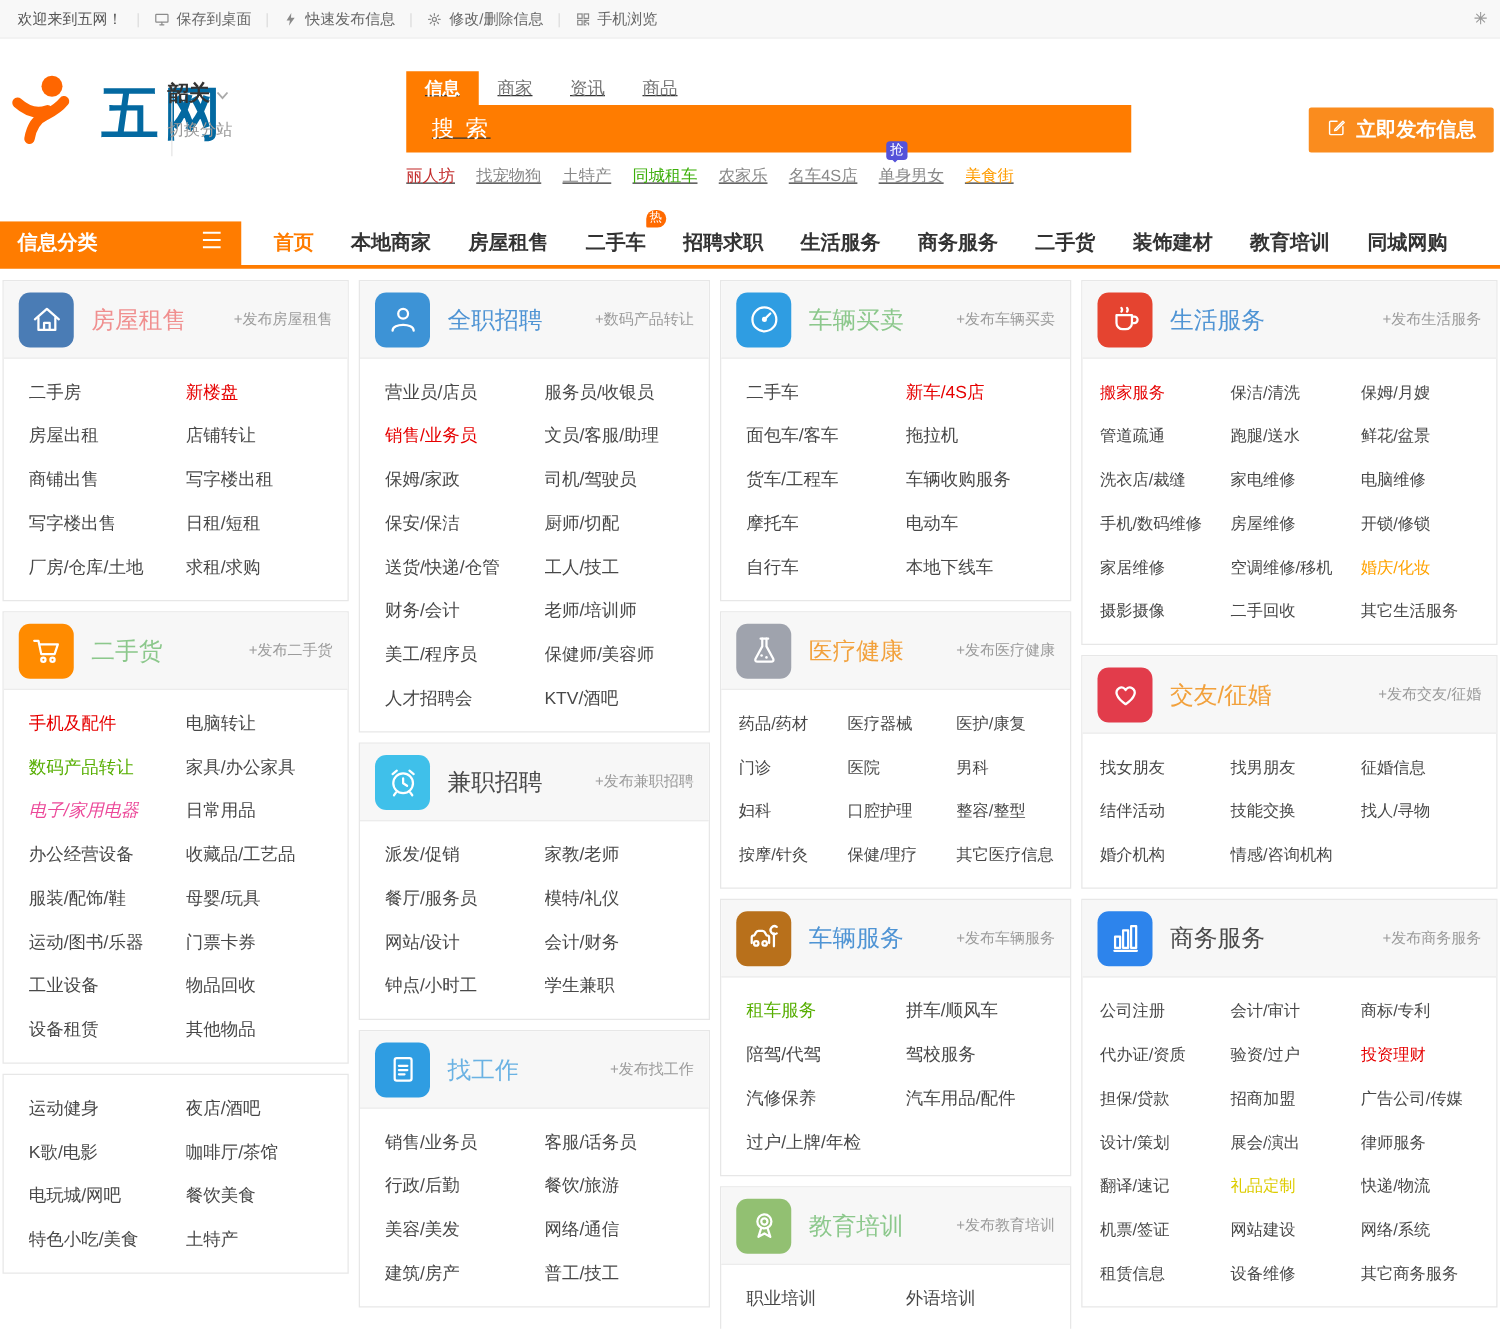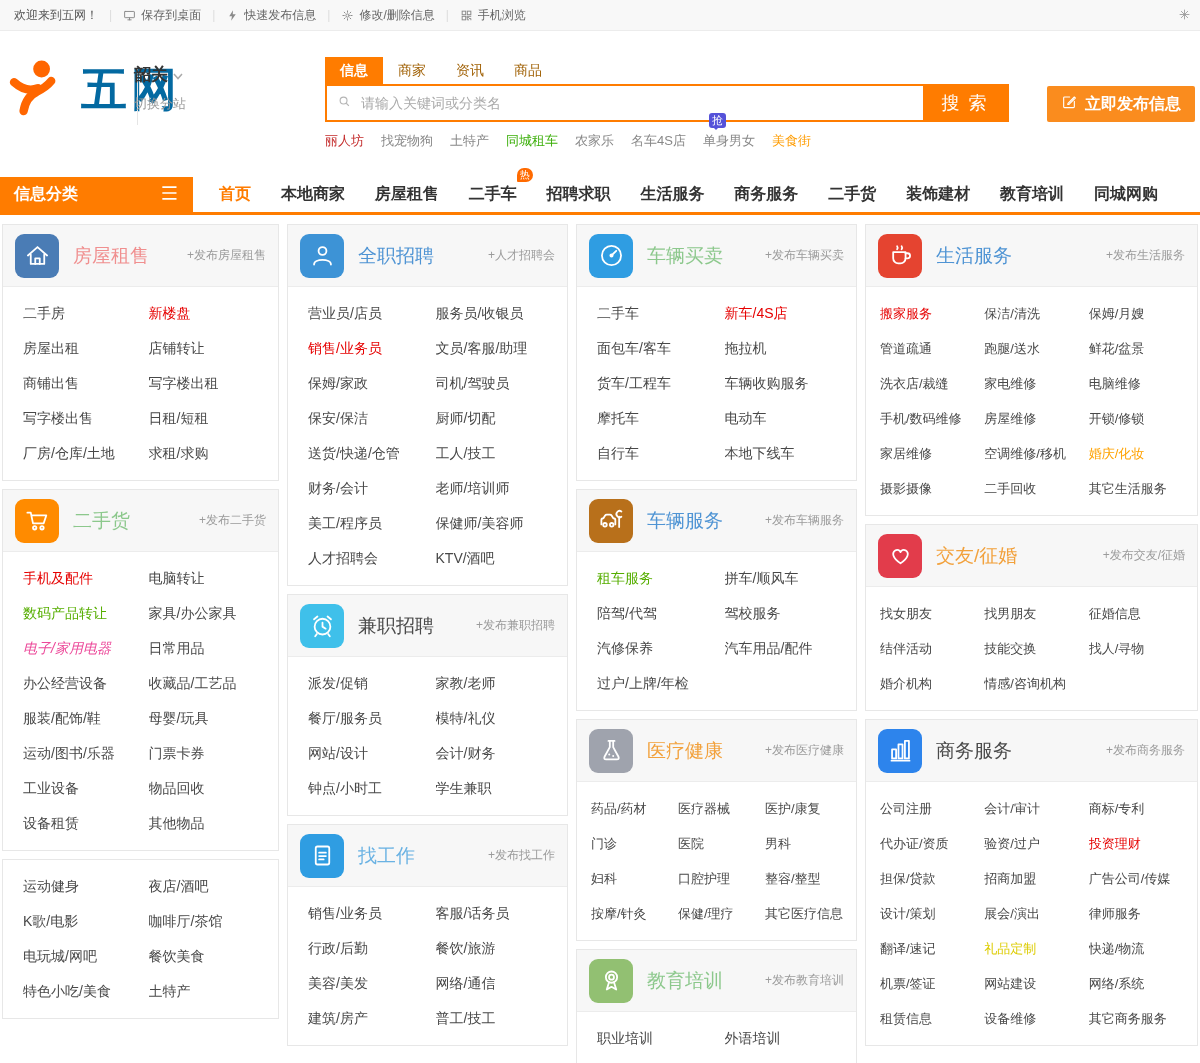--- a/index.html
+++ b/index.html
@@ -26,23 +26,23 @@
   .header { position:relative; height:146px; background:#fff; }
   .logo { position:absolute; left:8px; top:26px; display:flex; align-items:center; cursor:pointer; }
   .logo svg { width:60px; height:60px; }
   .logo-text { font-size:46px; font-weight:bold; color:#0369a1; letter-spacing:4px; line-height:60px;margin-left:13px; }
   .hdr-divider { position:absolute; left:137px; top:36px; width:1px; height:58px; background:#e5e5e5; }
   .city { position:absolute; left:134px; top:32px; }
   .city-name { font-size:17px; font-weight:bold; color:#333; display:flex; align-items:center; gap:5px; cursor:pointer; }
   .city-name svg { width:10px; height:7px; fill:none; stroke:#aaa; stroke-width:1.5; }
   .city-switch { margin-top:9px; font-size:13px; color:#999; cursor:pointer; }
 
-  .search { position:absolute; left:325px; top:26px; width:684px; }
+  .search { position:absolute; left:325px; top:26px; width:580px;text-decoration:underline; }
   .tabs { display:flex; height:27px; }
-  .tab { padding:0 15px; line-height:27px; font-size:14px; color:#a16207; cursor:pointer; }
+  .tab { padding:0 15px; line-height:27px; font-size:14px; color:#737373; cursor:pointer; }
   .tab.active { background:#ff7c00; color:#fff; font-weight:bold; }
   .sbox { display:flex; background:#ff7c00; padding:2px; height:38px; }
   .sinput { flex:1; background:#fff; display:flex; align-items:center; padding:0 10px; gap:7px; }
   .sinput svg { width:15px; height:15px; stroke:#b5b5b5; fill:none; stroke-width:1.8; }
   .sinput input { border:none; outline:none; flex:1; font-size:14px; color:#333; background:transparent; }
   .sinput input::placeholder { color:#aaa; }
   .sbtn { width:84px; background:transparent; border:none; color:#fff; font-size:18px; letter-spacing:2px; cursor:pointer; font-family:inherit; }
   .hotlinks { margin-top:10px; display:flex; gap:17px; font-size:13px; color:#888; }
   .hotlink { cursor:pointer; position:relative; white-space:nowrap; }
   .badge-qiang {
@@ -171,29 +171,20 @@
   </div>
 
   <div class="search">
     <div class="tabs" id="search-tabs">
         <div class="tab active">信息</div>
         <div class="tab">商家</div>
         <div class="tab">资讯</div>
         <div class="tab">商品</div>
       </div>
     <div class="sbox">
-      <div class="sinput">
-        <span>
-          <svg viewBox="0 0 24 24">
-              <circle cx="10.5" cy="10.5" r="5.5"></circle>
-              <path d="M14.8 14.8 L19 19"></path>
-            </svg>
-        </span>
-        <input type="text" placeholder="请输入关键词或分类名" style="">
-      </div>
       <button class="sbtn">搜 索</button>
     </div>
     <div class="hotlinks" id="hot-links">
         <span class="hotlink" style="color: rgb(195, 42, 42);"><span>丽人坊</span></span>
         <span class="hotlink"><span>找宠物狗</span></span>
         <span class="hotlink"><span>土特产</span></span>
         <span class="hotlink" style="color: rgb(60, 175, 10);"><span>同城租车</span></span>
         <span class="hotlink"><span>农家乐</span></span>
         <span class="hotlink"><span>名车4S店</span></span>
         <span class="hotlink"><span>单身男女</span><span class="badge-qiang">抢</span></span>
@@ -310,21 +301,21 @@
     <div class="colm">
       <section class="card">
         <div class="card-head">
           <div class="cat-ico" style="background: rgb(61, 147, 214);">
             <svg viewBox="0 0 24 24">
               <circle cx="12" cy="8" r="3.5"></circle>
               <path d="M4.5 20 C4.5 14.5 19.5 14.5 19.5 20"></path>
             </svg>
           </div>
           <h3 class="card-title" style="color: rgb(79, 148, 212);">全职招聘</h3>
-          <span class="card-pub">+人才招聘会</span>
+          <span class="card-pub">+数码产品转让</span>
         </div>
         <div class="card-body c2">
           <span class="item">营业员/店员</span>
           <span class="item">服务员/收银员</span>
           <span class="item" style="color: rgb(230, 0, 0);">销售/业务员</span>
           <span class="item">文员/客服/助理</span>
           <span class="item">保姆/家政</span>
           <span class="item">司机/驾驶员</span>
           <span class="item">保安/保洁</span>
           <span class="item">厨师/切配</span>
@@ -406,44 +397,20 @@
           <span class="item">货车/工程车</span>
           <span class="item">车辆收购服务</span>
           <span class="item">摩托车</span>
           <span class="item">电动车</span>
           <span class="item">自行车</span>
           <span class="item">本地下线车</span>
         </div>
       </section>
       <section class="card">
         <div class="card-head">
-          <div class="cat-ico" style="background: rgb(184, 112, 27);">
-            <svg viewBox="0 0 24 24">
-              <path d="M3 15.5 V11.5 Q3 10 4.8 10 L6.3 7.6 Q6.8 6.8 7.8 6.8 H10.6 Q11.6 6.8 12.1 7.6 L13.6 10 Q15.4 10 15.4 11.5 V15.5"></path>
-              <circle cx="6.2" cy="15.8" r="1.6"></circle>
-              <circle cx="12.2" cy="15.8" r="1.6"></circle>
-              <path d="M20.8 4 A2.8 2.8 0 1 0 20.8 8.6"></path>
-              <path d="M18.8 8.6 V17.8"></path>
-            </svg>
-          </div>
-          <h3 class="card-title" style="color: rgb(79, 148, 212);">车辆服务</h3>
-          <span class="card-pub">+发布车辆服务</span>
-        </div>
-        <div class="card-body c2">
-          <span class="item" style="color: rgb(86, 174, 0);">租车服务</span>
-          <span class="item">拼车/顺风车</span>
-          <span class="item">陪驾/代驾</span>
-          <span class="item">驾校服务</span>
-          <span class="item">汽修保养</span>
-          <span class="item">汽车用品/配件</span>
-          <span class="item">过户/上牌/年检</span>
-        </div>
-      </section>
-      <section class="card">
-        <div class="card-head">
           <div class="cat-ico" style="background: rgb(159, 163, 173);">
             <svg viewBox="0 0 24 24">
               <path d="M9.3 3.5 H14.7"></path>
               <path d="M10.5 3.5 V9 L5.8 17.6 Q4.9 19.8 7.2 19.8 H16.8 Q19.1 19.8 18.2 17.6 L13.5 9 V3.5"></path>
               <circle cx="10" cy="15.5" r="0.9" fill="#fff" stroke="none"></circle>
               <circle cx="13.5" cy="16.8" r="0.9" fill="#fff" stroke="none"></circle>
             </svg>
           </div>
           <h3 class="card-title" style="color: rgb(242, 161, 60);">医疗健康</h3>
           <span class="card-pub">+发布医疗健康</span>
@@ -454,20 +421,44 @@
           <span class="item">医护/康复</span>
           <span class="item">门诊</span>
           <span class="item">医院</span>
           <span class="item">男科</span>
           <span class="item">妇科</span>
           <span class="item">口腔护理</span>
           <span class="item">整容/整型</span>
           <span class="item">按摩/针灸</span>
           <span class="item">保健/理疗</span>
           <span class="item">其它医疗信息</span>
+        </div>
+      </section>
+      <section class="card">
+        <div class="card-head">
+          <div class="cat-ico" style="background: rgb(184, 112, 27);">
+            <svg viewBox="0 0 24 24">
+              <path d="M3 15.5 V11.5 Q3 10 4.8 10 L6.3 7.6 Q6.8 6.8 7.8 6.8 H10.6 Q11.6 6.8 12.1 7.6 L13.6 10 Q15.4 10 15.4 11.5 V15.5"></path>
+              <circle cx="6.2" cy="15.8" r="1.6"></circle>
+              <circle cx="12.2" cy="15.8" r="1.6"></circle>
+              <path d="M20.8 4 A2.8 2.8 0 1 0 20.8 8.6"></path>
+              <path d="M18.8 8.6 V17.8"></path>
+            </svg>
+          </div>
+          <h3 class="card-title" style="color: rgb(79, 148, 212);">车辆服务</h3>
+          <span class="card-pub">+发布车辆服务</span>
+        </div>
+        <div class="card-body c2">
+          <span class="item" style="color: rgb(86, 174, 0);">租车服务</span>
+          <span class="item">拼车/顺风车</span>
+          <span class="item">陪驾/代驾</span>
+          <span class="item">驾校服务</span>
+          <span class="item">汽修保养</span>
+          <span class="item">汽车用品/配件</span>
+          <span class="item">过户/上牌/年检</span>
         </div>
       </section>
       <section class="card">
         <div class="card-head">
           <div class="cat-ico" style="background: rgb(146, 192, 114);">
             <svg viewBox="0 0 24 24">
               <circle cx="12" cy="9" r="5"></circle>
               <circle cx="12" cy="9" r="2.2"></circle>
               <path d="M9.8 13.5 L7.8 20 L12 17.6 L16.2 20 L14.2 13.5"></path>
             </svg>

